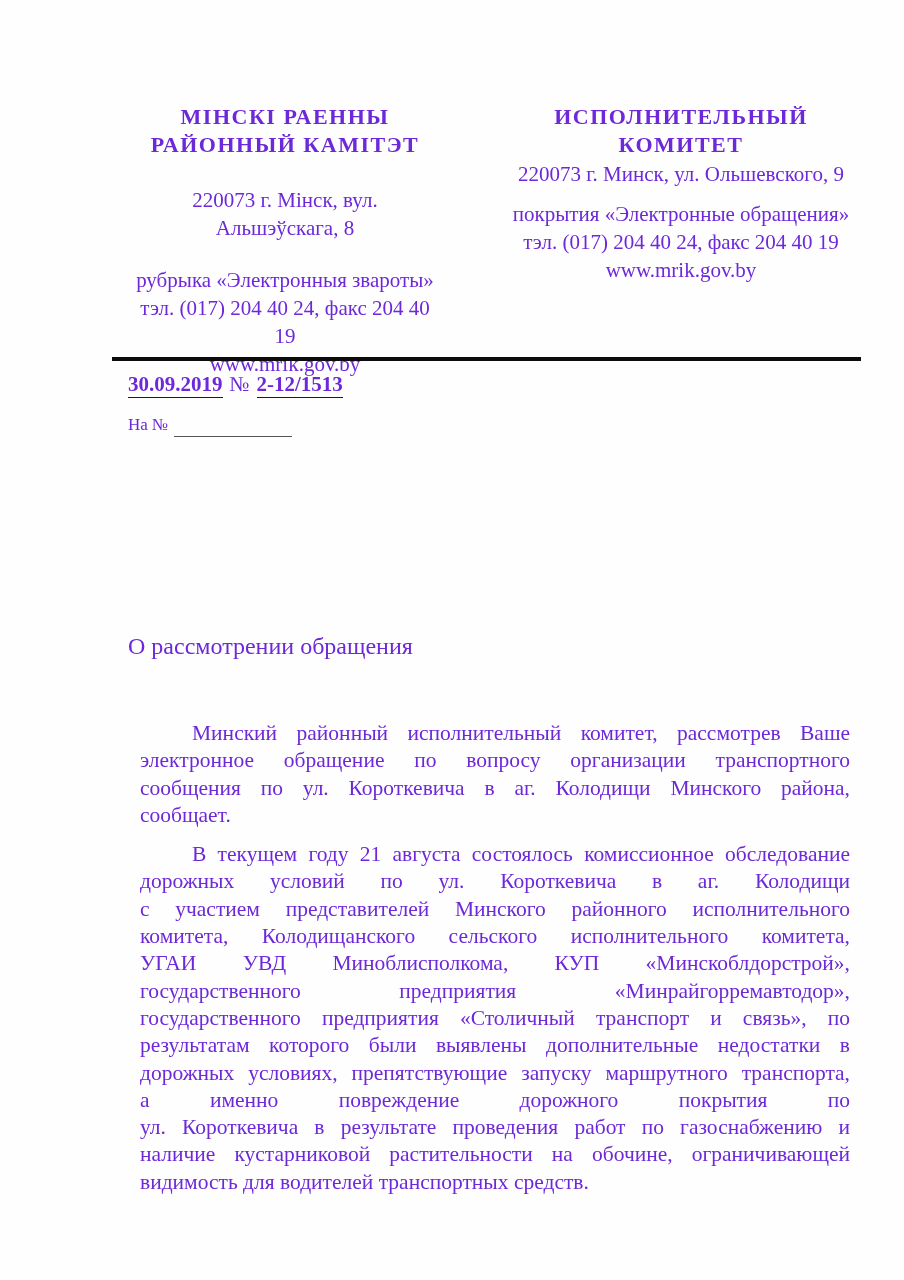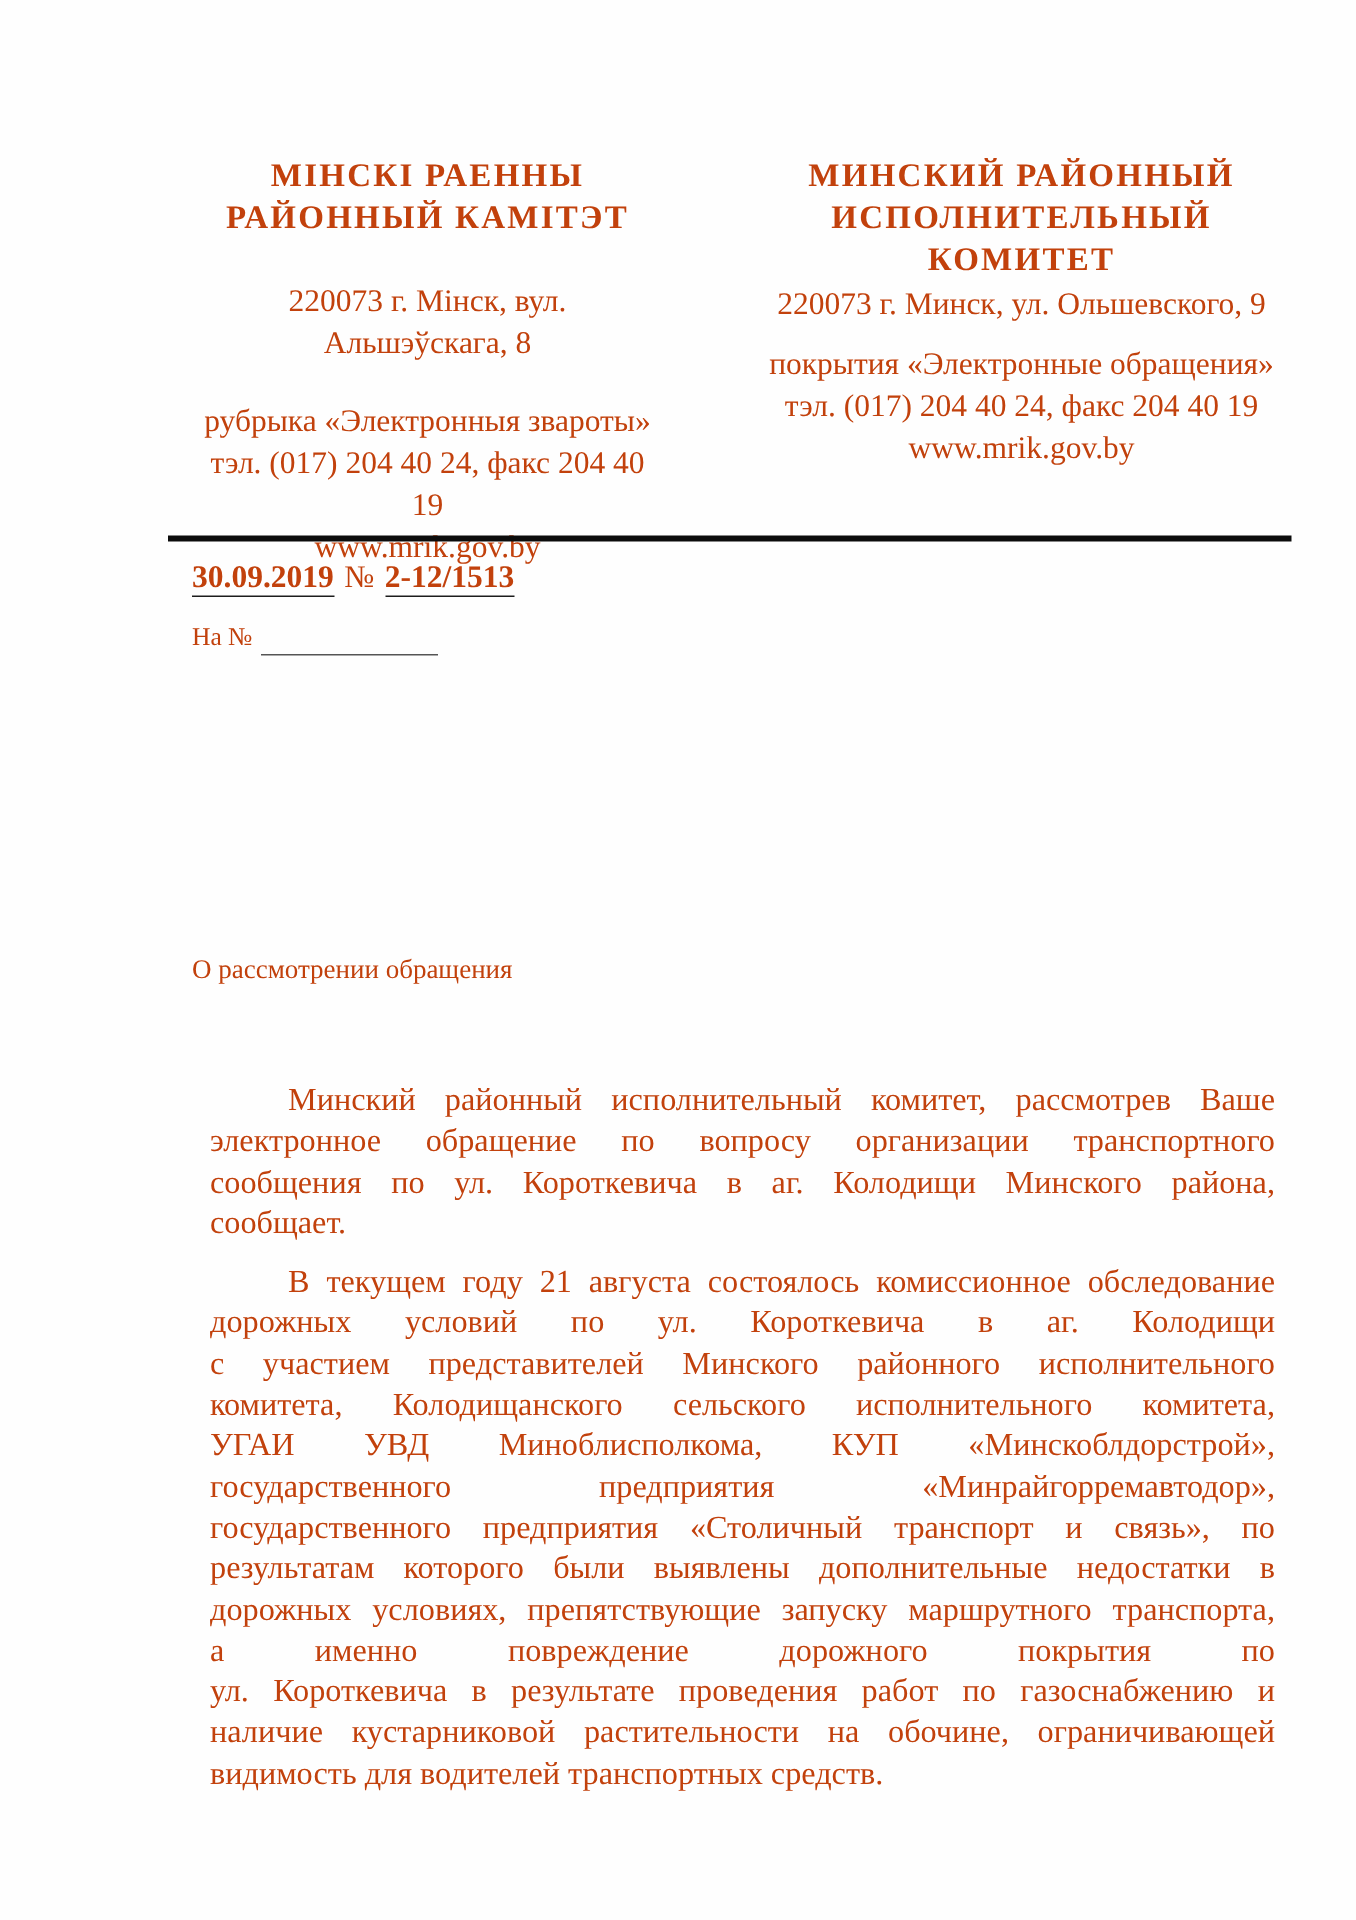--- a/index.html
+++ b/index.html
@@ -6,21 +6,21 @@
     margin: 0;
     padding: 0;
     background: #e8e8e8;
   }
   .page {
     position: relative;
     width: 904px;
     height: 1280px;
     margin: 0 auto;
     background: #fefefe;
-    color: #c2410c;
+    color: #6d28d9;
     font-family: "Liberation Serif", "DejaVu Serif", serif;
     overflow: hidden;
   }
 
   
   .letterhead-col {
     position: absolute;
     top: 103px;
     text-align: center;
   }
@@ -85,21 +85,21 @@
     border-bottom: 1.4px solid #555;
     margin-left: 6px;
     vertical-align: baseline;
   }
 
   
   .subject {
     position: absolute;
     top: 632px;
     left: 128px;
-    font-size: 18px;
+    font-size: 24px;
     line-height: 28px;
   }
 
   
   .body-text {
     position: absolute;
     top: 708px;
     left: 128px;
     width: 734px;
     font-size: 21.5px;
@@ -131,21 +131,20 @@
     <div class="rubric-block">
       <div class="rubric-line">рубрыка «Электронныя звароты»</div>
       <div class="phone-line">тэл. (017) 204 40 24, факс 204 40</div>
       <div class="phone-line">19</div>
       <div class="website-line">www.mrik.gov.by</div>
     </div>
   </div>
 
   <div class="letterhead-col col-right">
     <div class="org-name">
-      <div>МИНСКИЙ РАЙОННЫЙ</div>
       <div>ИСПОЛНИТЕЛЬНЫЙ</div>
       <div>КОМИТЕТ</div>
     </div>
     <div class="addr-block">
       <div class="addr-line">220073 г. Минск, ул. Ольшевского, 9</div>
     </div>
     <div class="rubric-block">
       <div class="rubric-line">покрытия «Электронные обращения»</div>
       <div class="phone-line">тэл. (017) 204 40 24, факс 204 40 19</div>
       <div class="website-line">www.mrik.gov.by</div>

